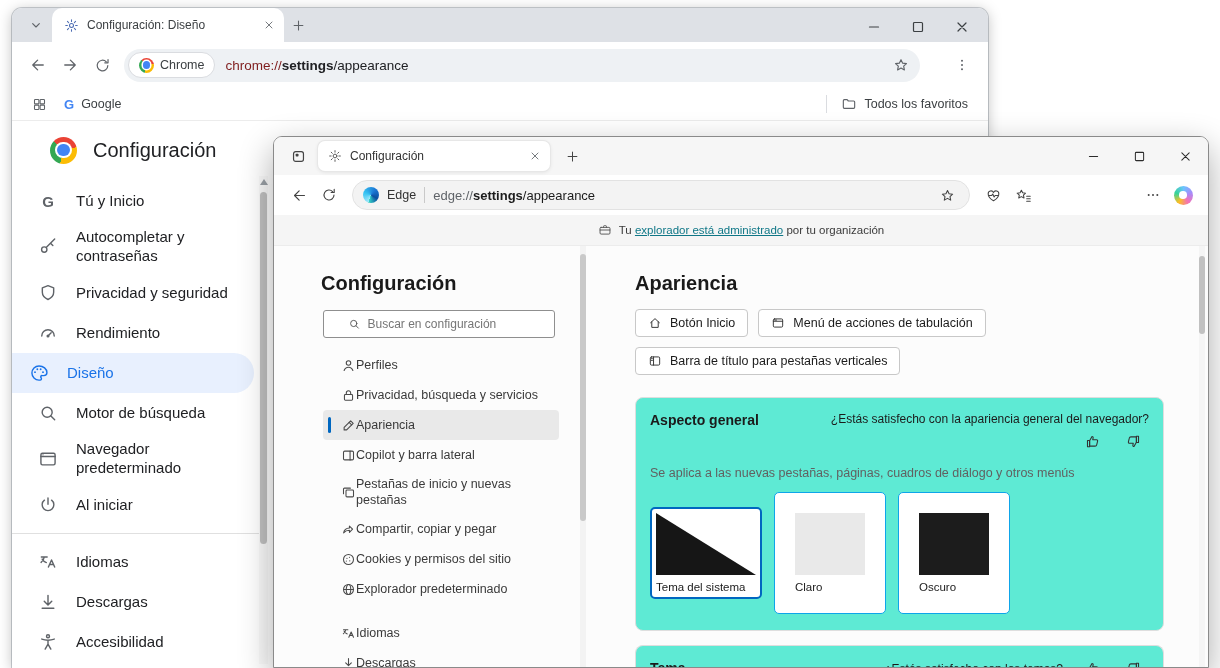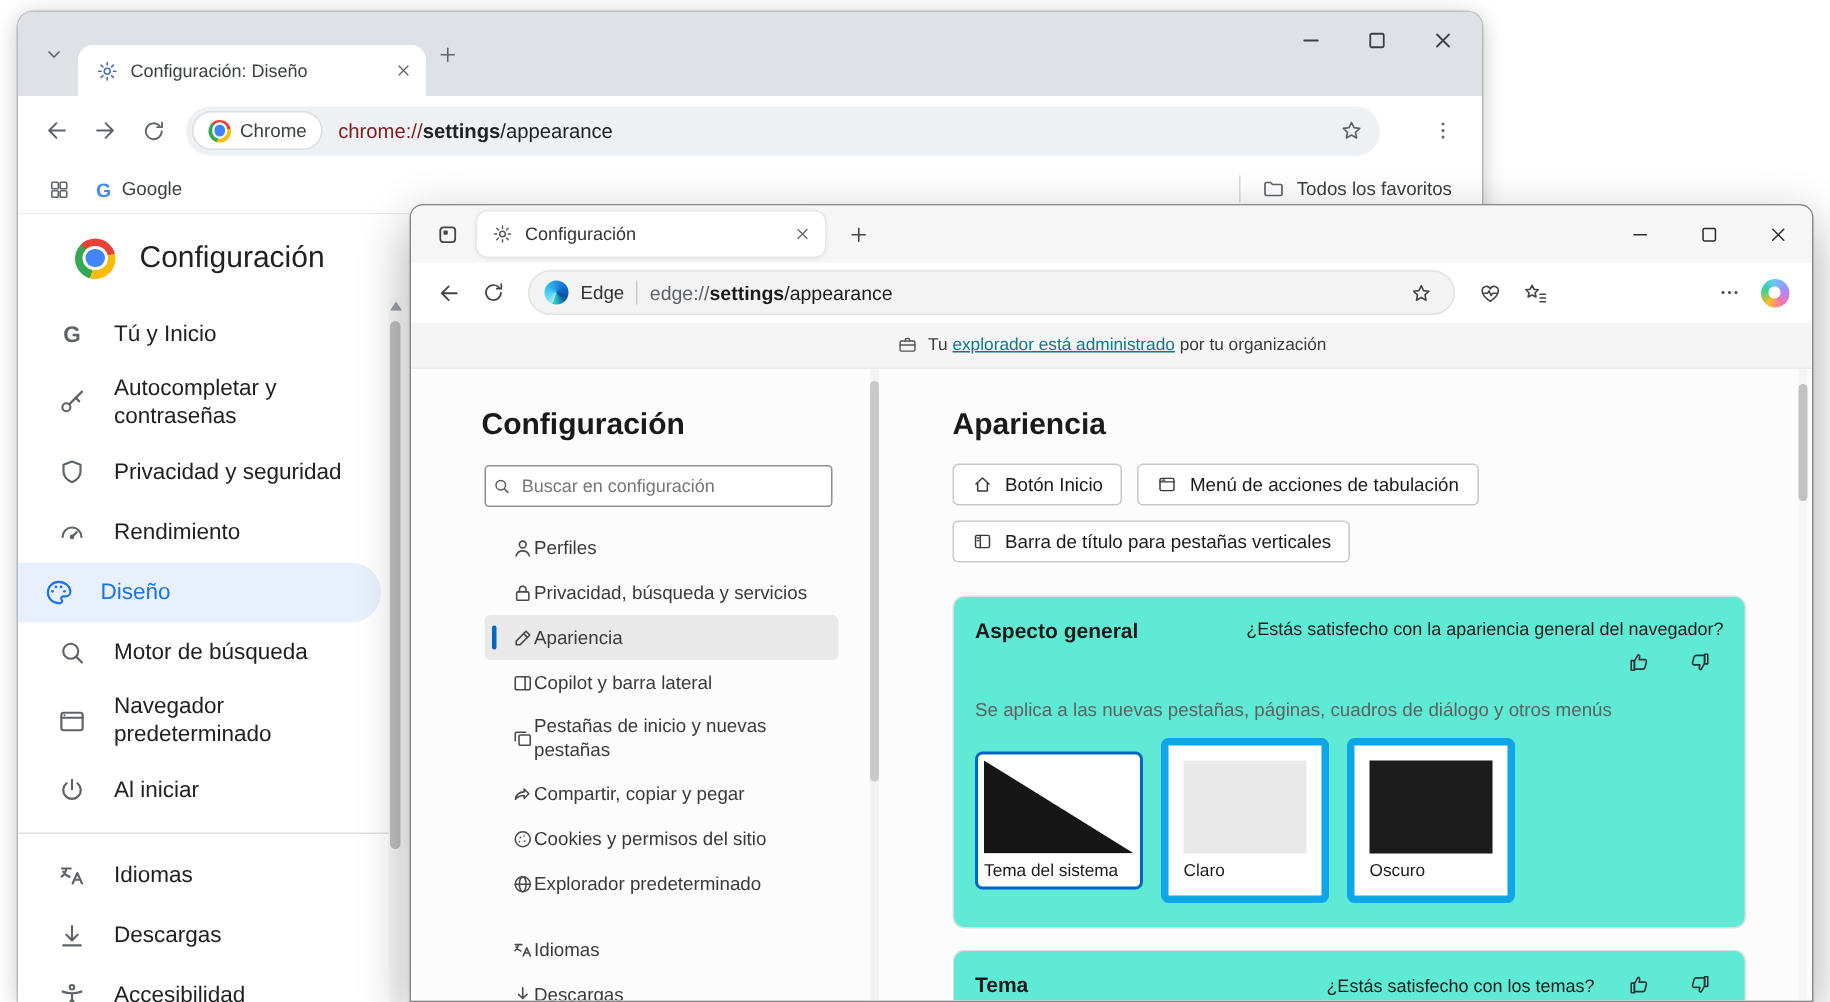--- a/index.html
+++ b/index.html
@@ -6,21 +6,21 @@
   html,body { width:1220px; height:668px; overflow:hidden; background:#fff;
     font-family:"Liberation Sans", sans-serif; }
   .stage { position:absolute; inset:0; }
   svg { display:block; }
   .ic { stroke:currentColor; fill:none; stroke-width:1.7; stroke-linecap:round; stroke-linejoin:round; }
 
   
   .cwin { position:absolute; left:12px; top:8px; width:976px; height:660px;
     border-radius:10px 10px 0 0; background:#fff;
     box-shadow:0 2px 14px rgba(0,0,0,.25), 0 0 0 1px #cfd3d8; }
-  .c-tabstrip { height:56px; background:var(--chrome-tabstrip,#dee1e6); border-radius:10px 10px 0 0;
+  .c-tabstrip { height:34px; background:var(--chrome-tabstrip,#dee1e6); border-radius:10px 10px 0 0;
     display:flex; align-items:flex-end; position:relative; }
   .c-iconbtn { width:28px; height:28px; display:grid; place-items:center; color:#5f6368;
     align-self:center; border-radius:50%; background:transparent; border:none; cursor:pointer; }
   .c-tabsearch { margin-left:10px; }
   .c-tab { height:34px; width:232px; margin-left:2px; background:#fff; border-radius:10px 10px 0 0;
     display:flex; align-items:center; gap:8px; padding:0 6px 0 12px; }
   .c-tab-title { flex:1; font-size:12px; color:#3c4043; white-space:nowrap; overflow:hidden; text-overflow:ellipsis; }
   .c-tab-close { width:18px; height:18px; display:grid; place-items:center; color:#5f6368; border:none; background:none; cursor:pointer; }
   .win-controls { position:absolute; right:4px; top:0; height:38px; display:flex; }
   .win-controls button { width:44px; height:100%; display:grid; place-items:center; color:#3c4043; border:none; background:none; cursor:pointer; }
@@ -87,21 +87,21 @@
   .copilot-logo { width:19px; height:19px; border-radius:50%; position:relative;
     background:conic-gradient(from 0deg,#6cc3ff,#a78bfa,#f472b6,#fbbf24,#34d399,#6cc3ff); }
   .copilot-logo::after { content:""; position:absolute; inset:30%; background:#fff; border-radius:50%; }
   .e-banner { height:31px; background:#f5f5f5; border-bottom:1px solid #ececec;
     display:flex; align-items:center; justify-content:center; gap:7px; font-size:11.5px; color:#3b3b3b; }
   .e-banner a { color:var(--managed-link,#0f7787); text-decoration:underline; cursor:pointer; }
   .e-content { flex:1; display:flex; background:#fcfcfc; position:relative; overflow:hidden; }
   .e-nav { width:302px; flex:none; padding:26px 0 0 47px; }
   .e-nav-title { font-size:20px; font-weight:700; color:#1a1a1a; }
   .e-search { margin:15px 0 0 2px; width:232px; height:28px; background:#fff; border:1px solid #8f8f8f;
-    border-radius:3px; display:flex; align-items:center; gap:7px; padding:0 4px; color:#555; }
+    border-radius:3px; display:flex; align-items:center; gap:7px; padding:0 24px; color:#555; }
   .e-search input { border:none; outline:none; background:transparent; font-size:12px; color:#333;
     font-family:"Liberation Sans",sans-serif; width:100%; }
   .e-search input::placeholder { color:#767676; }
   .e-nav-list { margin-top:12px; }
   .e-item { position:relative; display:flex; align-items:center; min-height:30px; width:236px;
     margin-left:2px; padding:0 8px 0 18px; border-radius:4px; font-size:12.5px; color:#3a3a3a; cursor:pointer; }
   .e-item.two { min-height:44px; }
   .e-item .eic { width:15px; height:15px; color:#4a4a4a; flex:none; }
   .e-item .e-label { width:195px; line-height:1.3; }
   .e-item.selected { background:#e9e9e9; }
@@ -123,21 +123,21 @@
   .card-head { display:flex; justify-content:space-between; align-items:flex-start; }
   .card-title { font-size:14px; font-weight:700; color:#1b1b1b; }
   .fb-col { display:flex; flex-direction:column; align-items:flex-end; }
   .fb-text { font-size:12px; color:#1b1b1b; }
   .thumbs { display:flex; gap:22px; margin-top:7px; padding-right:8px; }
   .thumb-btn { width:17px; height:17px; color:#333; border:none; background:none; padding:0; cursor:pointer; }
   .fb-row { display:flex; align-items:center; gap:22px; }
   .fb-row .thumbs { margin-top:0; }
   .desc { margin-top:16px; font-size:12.5px; color:#616161; }
   .themes { display:flex; gap:12px; margin-top:12px;align-items:center; }
-  .theme-card { width:112px; background:#fff; border:5px solid #0ea5e9; border-radius:5px; padding:10px; cursor:pointer; }
+  .theme-card { width:112px; background:#fff; border:1px solid #0ea5e9; border-radius:5px; padding:20px; cursor:pointer; }
   .theme-card.selected { border:2px solid var(--edge-accent,#0067c0); padding:4px; }
   .preview { height:62px; position:relative; overflow:hidden; background:#fff; }
   .preview.system::before { content:""; position:absolute; inset:0; background:#161616;
     clip-path:polygon(0 0, 100% 100%, 0 100%); }
   .t-label { margin-top:6px; font-size:11.5px; color:#1b1b1b; }
   .swatches { display:flex; gap:12px; margin-top:14px; }
   .swatch { width:112px; height:70px; background:#fff; border:1px solid #d2d2d2; border-radius:5px; padding:5px; cursor:pointer; }
   .swatch.selected { border:2px solid var(--edge-accent,#0067c0); padding:4px; }
   .e-main-scroll { position:absolute; right:3px; top:0; bottom:0; width:6px; background:#f5f5f5; }
   .e-main-scroll .thumb { position:absolute; top:10px; left:0; width:6px; height:78px; background:#c1c1c1; border-radius:3px; }

